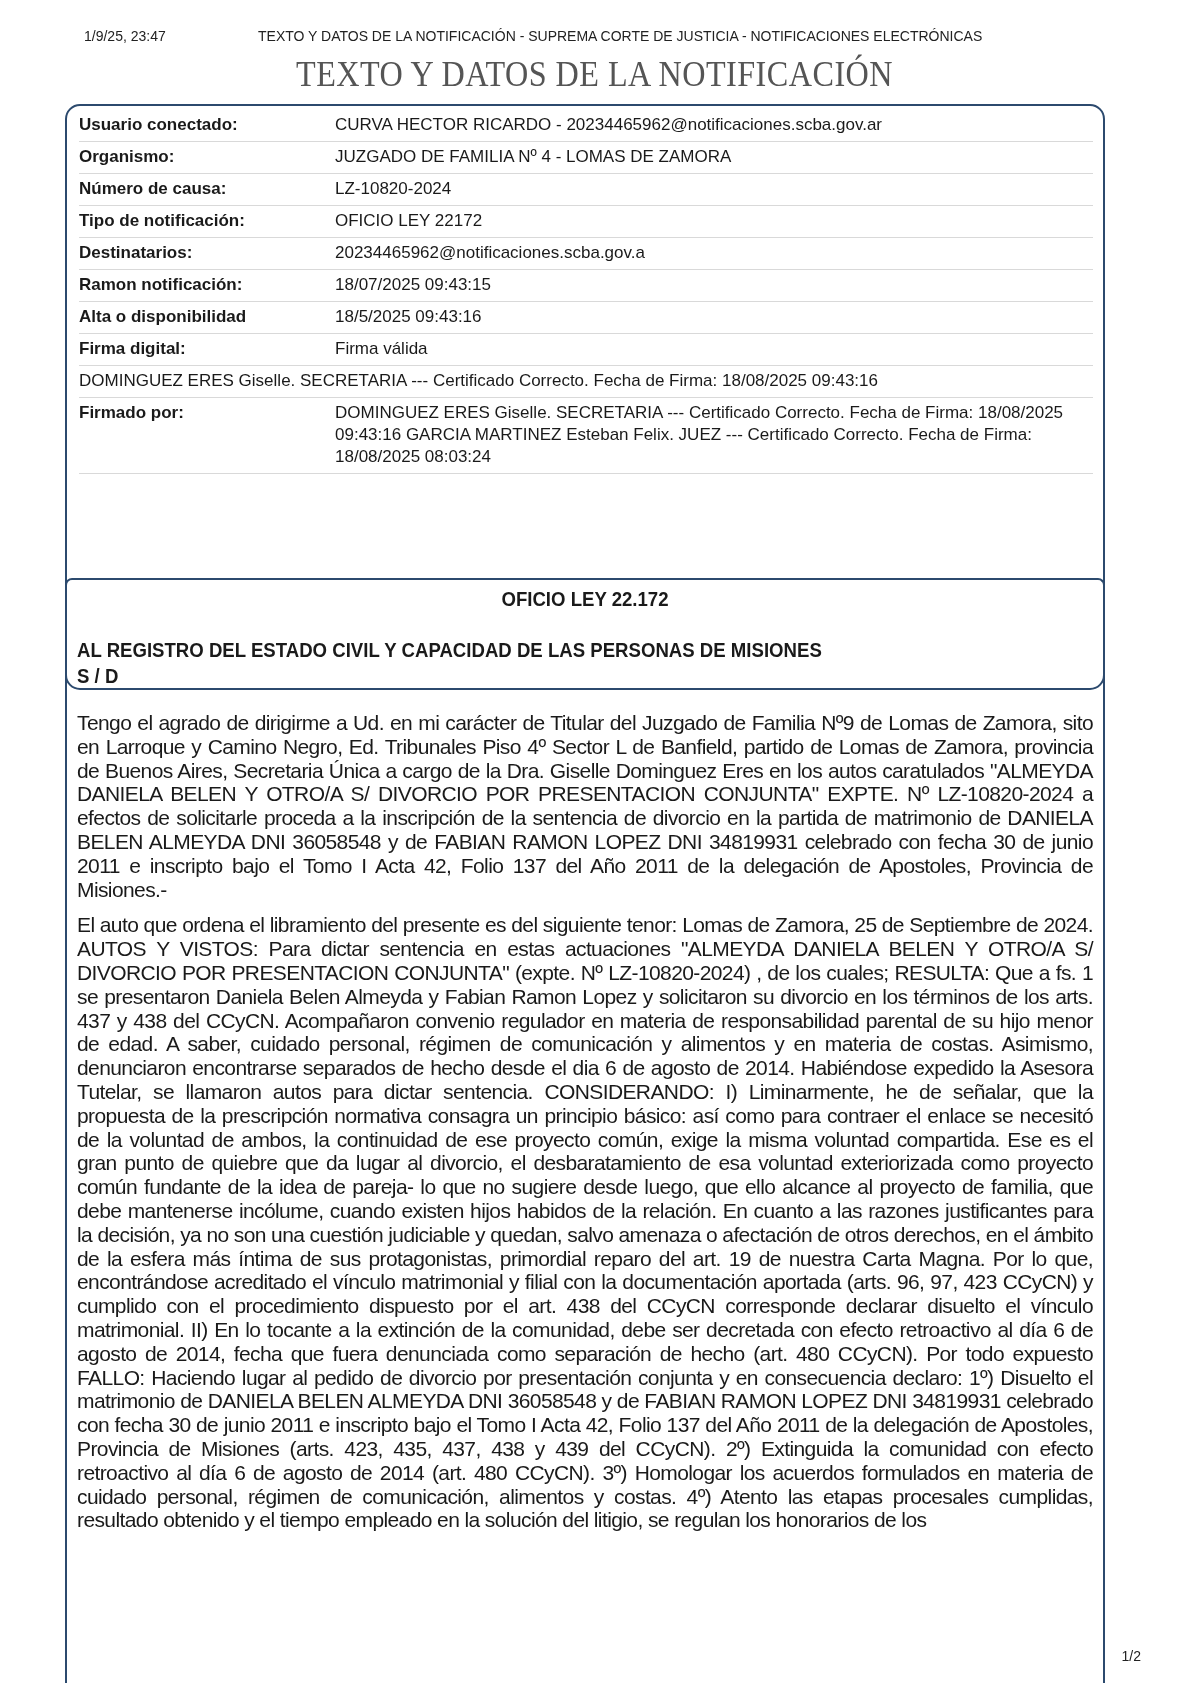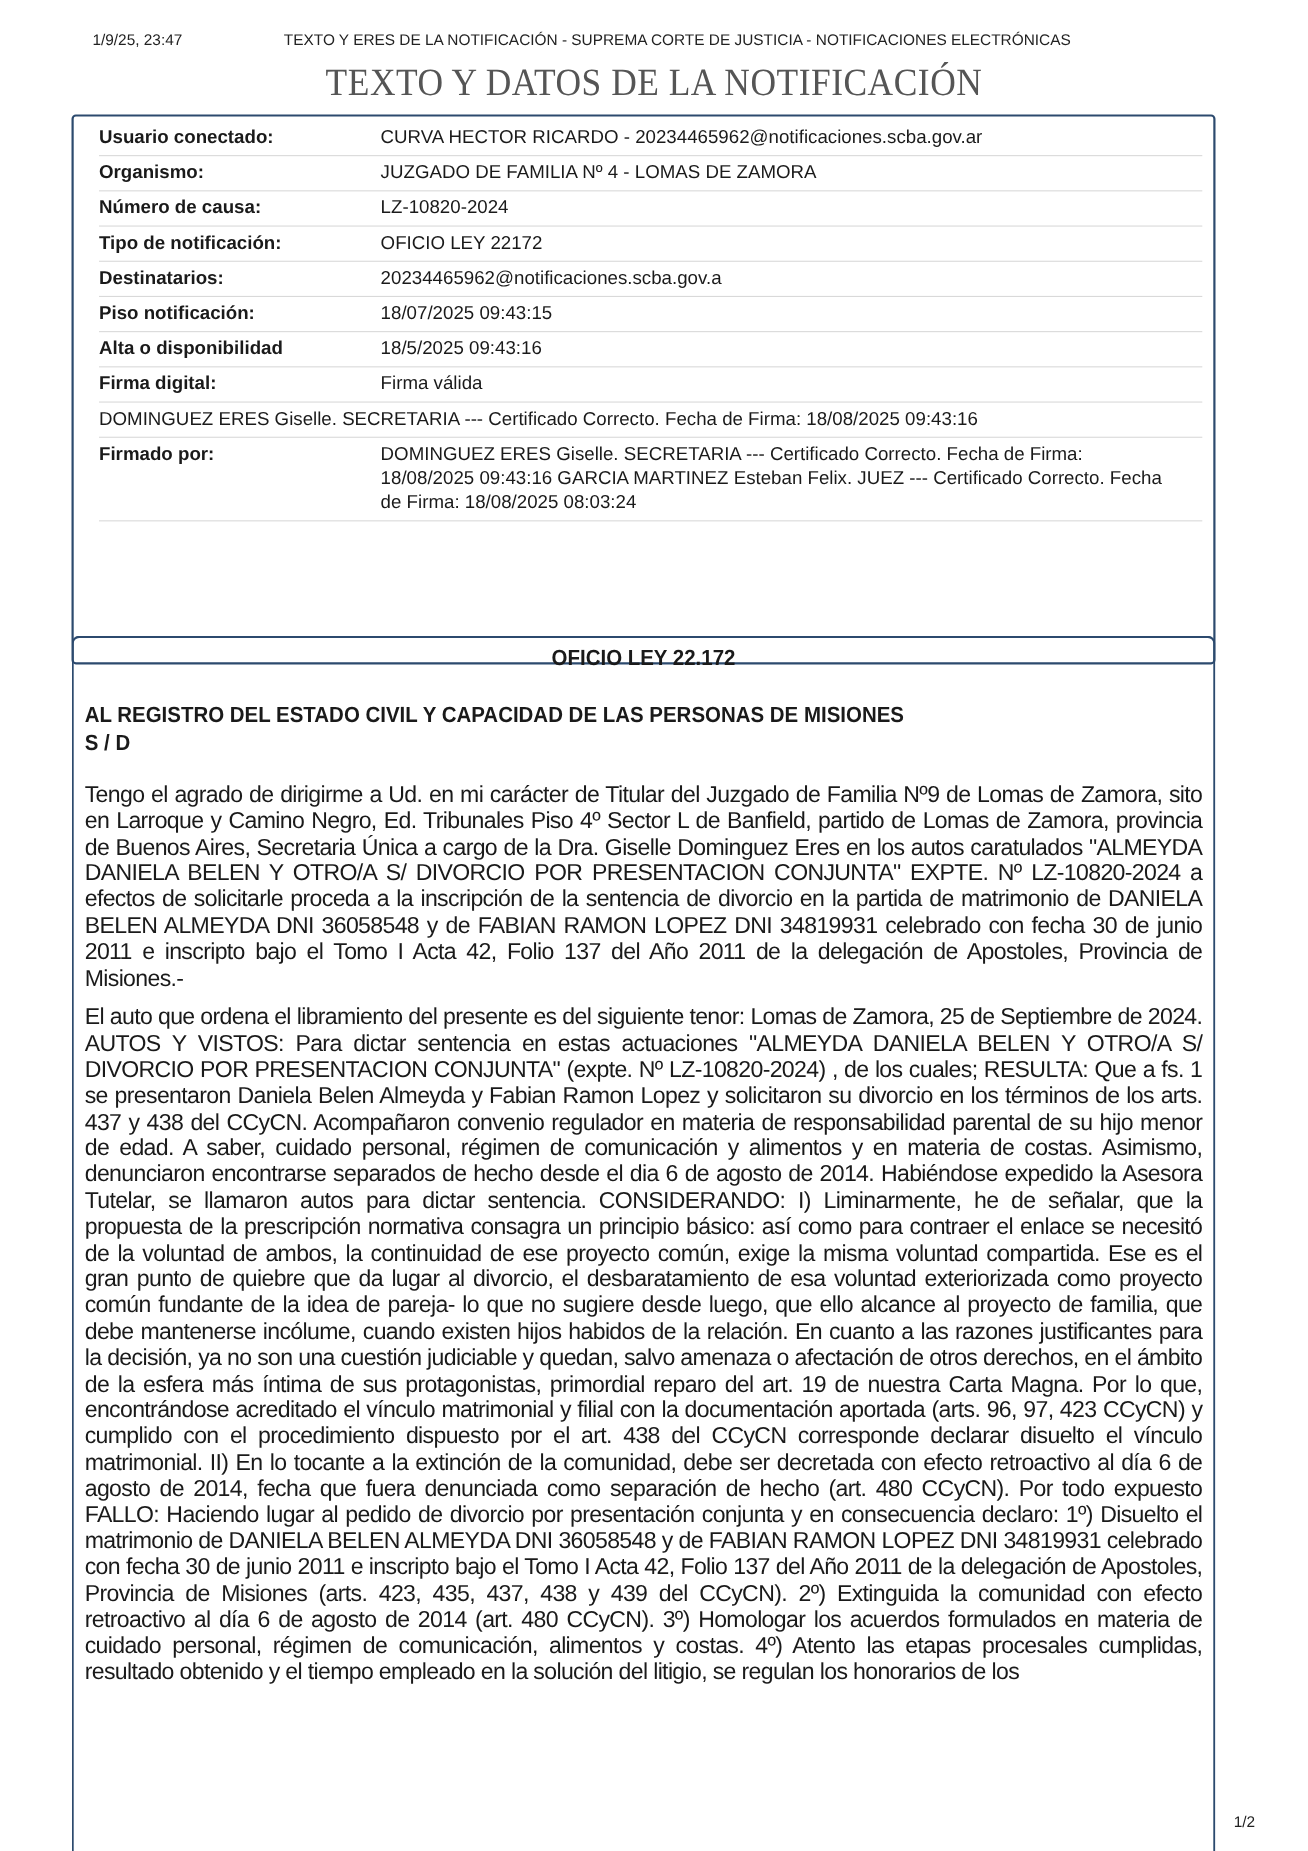--- a/index.html
+++ b/index.html
@@ -12,23 +12,23 @@
     font-size: 14px; color: #222;
   }
   .print-header .date { position: absolute; left: 0; top: 0; margin-left: 36px; }
   .print-header .doc-title { position: absolute; left: 210px; top: 0; white-space: nowrap; }
   .page-title {
     position: absolute; top: 55px; left: 0; width: 100%; text-align: center;
     font-family: "Liberation Serif", serif; font-size: 35px; color: #555;
     letter-spacing: 0.5px; transform: scaleX(0.92);
   }
   .data-box {
-    position: absolute; top: 104px; left: 65px; width: 1040px; height: 500px;
-    border: 2px solid #2c4a6e; border-radius: 4px; box-sizing: border-box;
-    padding: 4px 10px 0 23px;
+    position: absolute; top: 104px; left: 65px; width: 1040px; height: 586px;
+    border: 2px solid #2c4a6e; border-radius: 15px; box-sizing: border-box;
+    padding: 4px 10px 0 12px;
   }
   .data-row {
     display: flex; border-bottom: 1px solid #d9d9d9; font-size: 17px;
     line-height: 22px; padding: 4px 0 5px 0;
   }
   .data-row .lbl { width: 256px; flex: 0 0 256px; font-weight: bold; color: #1a1a1a; }
   .data-row .val { flex: 1; color: #1a1a1a; }
   .body-box {
     position: absolute; top: 578px; left: 65px; width: 1040px; height: 1120px;
     border: 2px solid #2c4a6e; border-bottom: none; border-radius: 7px 7px 0 0;
@@ -51,21 +51,21 @@
     position: absolute; top: 1648px; left: 48px; right: 48px; font-size: 14px; color: #222;
   }
   .print-footer .url { position: absolute; left: 0; top: 0; white-space: nowrap; margin-top: 44px; }
   .print-footer .pg { position: absolute; right: 0; top: 0; }
 </style>
 </head>
 <body>
 
 <div class="print-header">
   <span class="date">1/9/25, 23:47</span>
-  <span class="doc-title">TEXTO Y ERES DE LA NOTIFICACIÓN - SUPREMA CORTE DE JUSTICIA - NOTIFICACIONES ELECTRÓNICAS</span>
+  <span class="doc-title">TEXTO Y DATOS DE LA NOTIFICACIÓN - SUPREMA CORTE DE JUSTICIA - NOTIFICACIONES ELECTRÓNICAS</span>
 </div>
 
 <div class="page-title">TEXTO Y DATOS DE LA NOTIFICACIÓN</div>
 
 <div class="data-box">
   <div class="data-row">
     <div class="lbl">Usuario conectado:</div>
     <div class="val">CURVA HECTOR RICARDO - 20234465962@notificaciones.scba.gov.ar</div>
   </div>
   <div class="data-row">
@@ -78,21 +78,21 @@
   </div>
   <div class="data-row">
     <div class="lbl">Tipo de notificación:</div>
     <div class="val">OFICIO LEY 22172</div>
   </div>
   <div class="data-row">
     <div class="lbl">Destinatarios:</div>
     <div class="val">20234465962@notificaciones.scba.gov.a</div>
   </div>
   <div class="data-row">
-    <div class="lbl">Piso notificación:</div>
+    <div class="lbl">Ramon notificación:</div>
     <div class="val">18/07/2025 09:43:15</div>
   </div>
   <div class="data-row">
     <div class="lbl">Alta o disponibilidad</div>
     <div class="val">18/5/2025 09:43:16</div>
   </div>
   <div class="data-row">
     <div class="lbl">Firma digital:</div>
     <div class="val">Firma válida</div>
   </div>

